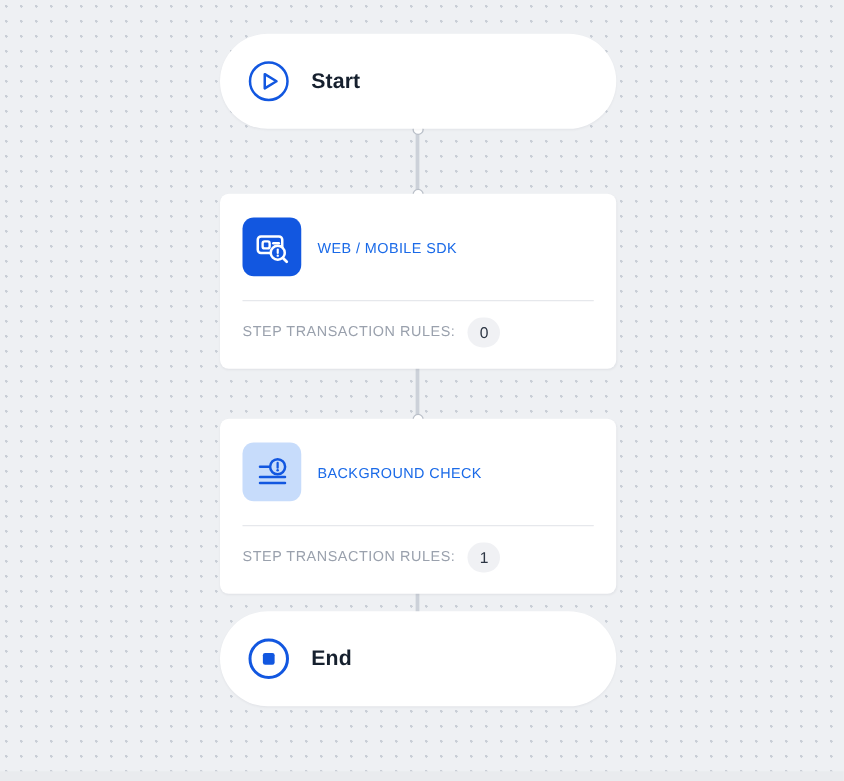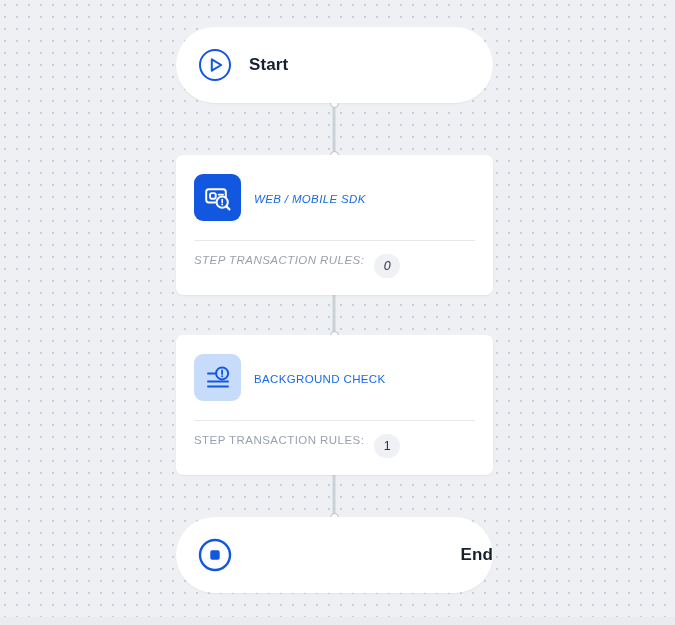--- a/index.html
+++ b/index.html
@@ -135,21 +135,21 @@
   }
 
   .card-divider {
     height: 1px;
     background: #e6e8ec;
     margin: 19px 18px 0 18px;
   }
 
   .card-foot {
     display: flex;
-    align-items: flex-start;
+    align-items: center;
     padding: 13px 2px 17px 18px;
   }
   .rules-label {
     font-size: 11.5px;
     color: #9aa1ad;
     letter-spacing: 0.45px;
     white-space: nowrap;
   }
   .rules-badge {
     margin-left: 10px;
@@ -186,21 +186,21 @@
   <div class="pill" style="top:27px;">
     <span class="pill-icon">
       <svg viewBox="0 0 34 34" width="34" height="34" aria-hidden="true">
         <circle cx="17" cy="17" r="15" fill="none" stroke="#1257e0" stroke-width="2"></circle>
         <path d="M13.8 11.3 L23.2 17 L13.8 22.7 Z" fill="none" stroke="#1257e0" stroke-width="2" stroke-linejoin="round"></path>
       </svg>
     </span>
     <span class="pill-label">Start</span>
   </div>
 
-  <div class="card" style="top:155px;font-style:italic;">
+  <div class="card" style="top:155px;">
     <div class="card-head">
       <span class="tile tile-solid">
         <svg viewBox="0 0 30 30" width="30" height="30" aria-hidden="true">
           <rect x="3.2" y="6.2" width="19.6" height="13.2" rx="2.6" fill="none" stroke="#ffffff" stroke-width="2"></rect>
           <rect x="7.1" y="10.1" width="5.6" height="5.6" rx="1.6" fill="none" stroke="#ffffff" stroke-width="1.9"></rect>
           <line x1="15.6" y1="11.6" x2="20.1" y2="11.6" stroke="#ffffff" stroke-width="1.9" stroke-linecap="round"></line>
           <circle cx="19.2" cy="19.2" r="5.6" fill="#1257e0" stroke="#ffffff" stroke-width="2"></circle>
           <line x1="19.2" y1="16.6" x2="19.2" y2="19.4" stroke="#ffffff" stroke-width="1.7" stroke-linecap="round"></line>
           <circle cx="19.2" cy="21.5" r="0.95" fill="#ffffff"></circle>
           <line x1="23.4" y1="23.4" x2="26.4" y2="26.4" stroke="#ffffff" stroke-width="2.2" stroke-linecap="round"></line>
@@ -233,21 +233,21 @@
         <span class="card-kicker">BACKGROUND CHECK</span>
       </span>
     </div>
     <div class="card-divider"></div>
     <div class="card-foot">
       <span class="rules-label">STEP TRANSACTION RULES:</span>
       <span class="rules-badge">1</span>
     </div>
   </div>
 
-  <div class="pill" style="top:517px;justify-content:space-between;">
+  <div class="pill" style="top:489px;">
     <span class="pill-icon">
       <svg viewBox="0 0 34 34" width="34" height="34" aria-hidden="true">
         <circle cx="17" cy="17" r="15" fill="none" stroke="#1257e0" stroke-width="2.4"></circle>
         <rect x="12.3" y="12.3" width="9.4" height="9.4" rx="1.8" fill="#1257e0"></rect>
       </svg>
     </span>
     <span class="pill-label">End</span>
   </div>
 
   <div id="bottom-band"></div>

